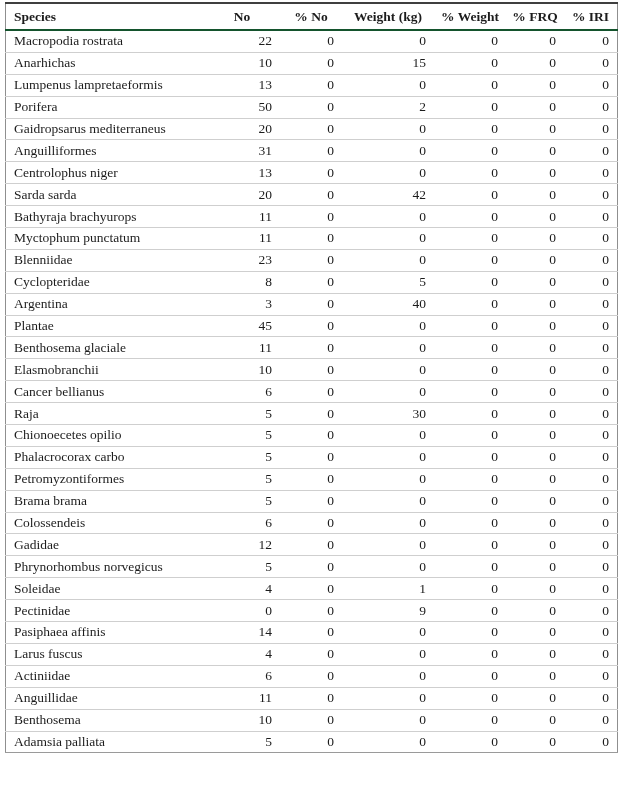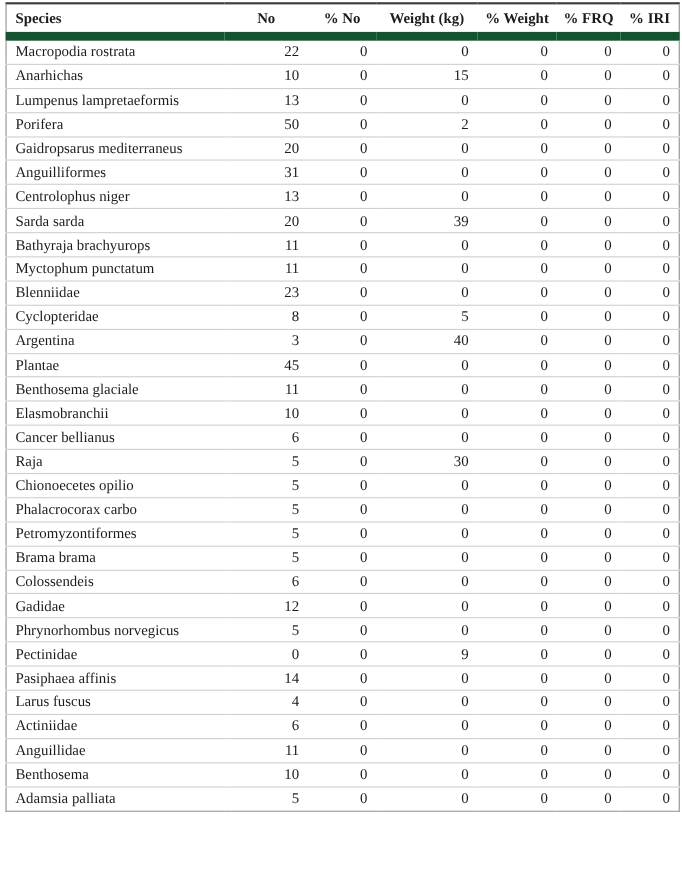--- a/index.html
+++ b/index.html
@@ -27,21 +27,21 @@
     border-right: 1px solid #8f8f8f;
     border-bottom: 1px solid #9a9a9a;
   }
   thead th {
     font-weight: bold;
     font-size: 13.5px;
     height: 25px;
     padding: 0;
     vertical-align: middle;
     text-align: center;
-    border-bottom: 8px solid #14532d;
+    border-bottom: 2px solid #14532d;
     white-space: nowrap;
     overflow: hidden;
   }
   thead th.col-species {
     text-align: left;
     padding-left: 8px;
   }
   tbody td {
     font-size: 13.5px;
     height: 20.9px;
@@ -150,21 +150,21 @@
           <td class="cell-num">0</td>
           <td class="cell-num">0</td>
           <td class="cell-num">0</td>
           <td class="cell-num">0</td>
           <td class="cell-num">0</td>
         </tr>
         <tr>
           <td class="cell-species italic">Sarda sarda</td>
           <td class="cell-num">20</td>
           <td class="cell-num">0</td>
-          <td class="cell-num">39</td>
+          <td class="cell-num">42</td>
           <td class="cell-num">0</td>
           <td class="cell-num">0</td>
           <td class="cell-num">0</td>
         </tr>
         <tr>
           <td class="cell-species italic">Bathyraja brachyurops</td>
           <td class="cell-num">11</td>
           <td class="cell-num">0</td>
           <td class="cell-num">0</td>
           <td class="cell-num">0</td>
@@ -304,20 +304,29 @@
           <td class="cell-num">0</td>
           <td class="cell-num">0</td>
           <td class="cell-num">0</td>
           <td class="cell-num">0</td>
         </tr>
         <tr>
           <td class="cell-species italic">Phrynorhombus norvegicus</td>
           <td class="cell-num">5</td>
           <td class="cell-num">0</td>
           <td class="cell-num">0</td>
+          <td class="cell-num">0</td>
+          <td class="cell-num">0</td>
+          <td class="cell-num">0</td>
+        </tr>
+        <tr>
+          <td class="cell-species">Soleidae</td>
+          <td class="cell-num">4</td>
+          <td class="cell-num">0</td>
+          <td class="cell-num">1</td>
           <td class="cell-num">0</td>
           <td class="cell-num">0</td>
           <td class="cell-num">0</td>
         </tr>
         <tr>
           <td class="cell-species">Pectinidae</td>
           <td class="cell-num">0</td>
           <td class="cell-num">0</td>
           <td class="cell-num">9</td>
           <td class="cell-num">0</td>

